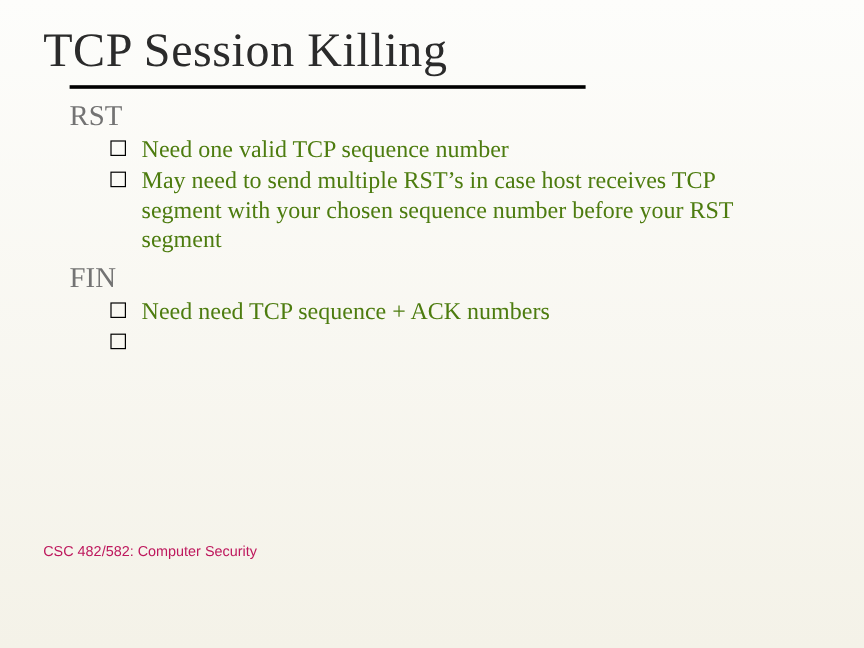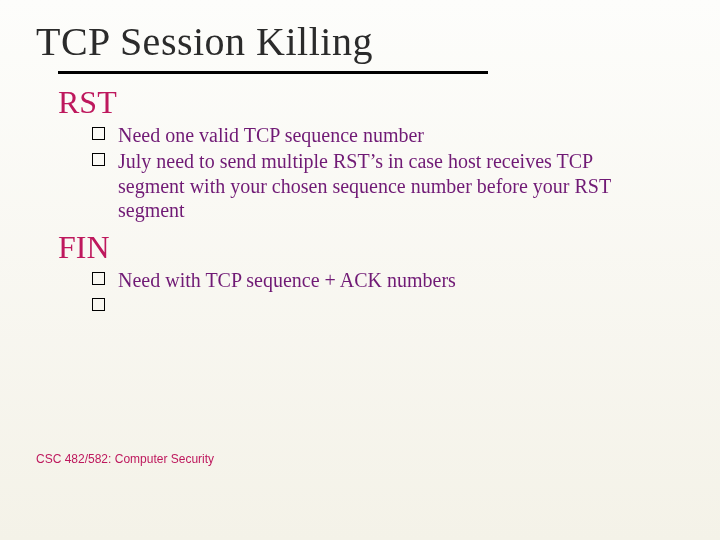--- a/index.html
+++ b/index.html
@@ -23,33 +23,33 @@
     letter-spacing: 0.5px;
     margin-bottom: 6px;
   }
   .title-rule {
     border: none;
     border-top: 3px solid #000;
     width: 430px;
     margin: 2px 0 10px 22px;
   }
   .section-heading {
-    font-size: 32px;
-    color: #be185d;
+    font-size: 24px;
+    color: #737373;
     margin: 6px 0 2px 22px;
     font-weight: normal;
   }
   .bullets {
     list-style: none;
     margin: 0 40px 0 56px;
   }
   .bullets li {
     font-size: 20px;
     line-height: 1.22;
-    color: #701a75;
+    color: #4d7c0f;
     position: relative;
     padding-left: 26px;
     margin-bottom: 2px;
   }
   .square-marker {
     position: absolute;
     left: 0;
     top: 4px;
     width: 13px;
     height: 13px;
@@ -75,31 +75,31 @@
 
   <div>
     <div class="section-heading">RST</div>
     <ul class="bullets">
       <li>
         <span class="square-marker"></span>
         <span>Need one valid TCP sequence number</span>
       </li>
       <li>
         <span class="square-marker"></span>
-        <span>July need to send multiple RST’s in case host receives TCP segment with your chosen sequence number before your RST segment</span>
+        <span>May need to send multiple RST’s in case host receives TCP segment with your chosen sequence number before your RST segment</span>
       </li>
     </ul>
   </div>
 
   <div>
     <div class="section-heading">FIN</div>
     <ul class="bullets">
       <li>
         <span class="square-marker"></span>
-        <span>Need with TCP sequence + ACK numbers</span>
+        <span>Need need TCP sequence + ACK numbers</span>
       </li>
       <li>
         <span class="square-marker"></span>
       </li>
     </ul>
   </div>
 
   <div class="footer">CSC 482/582: Computer Security</div>
 </div>
 

